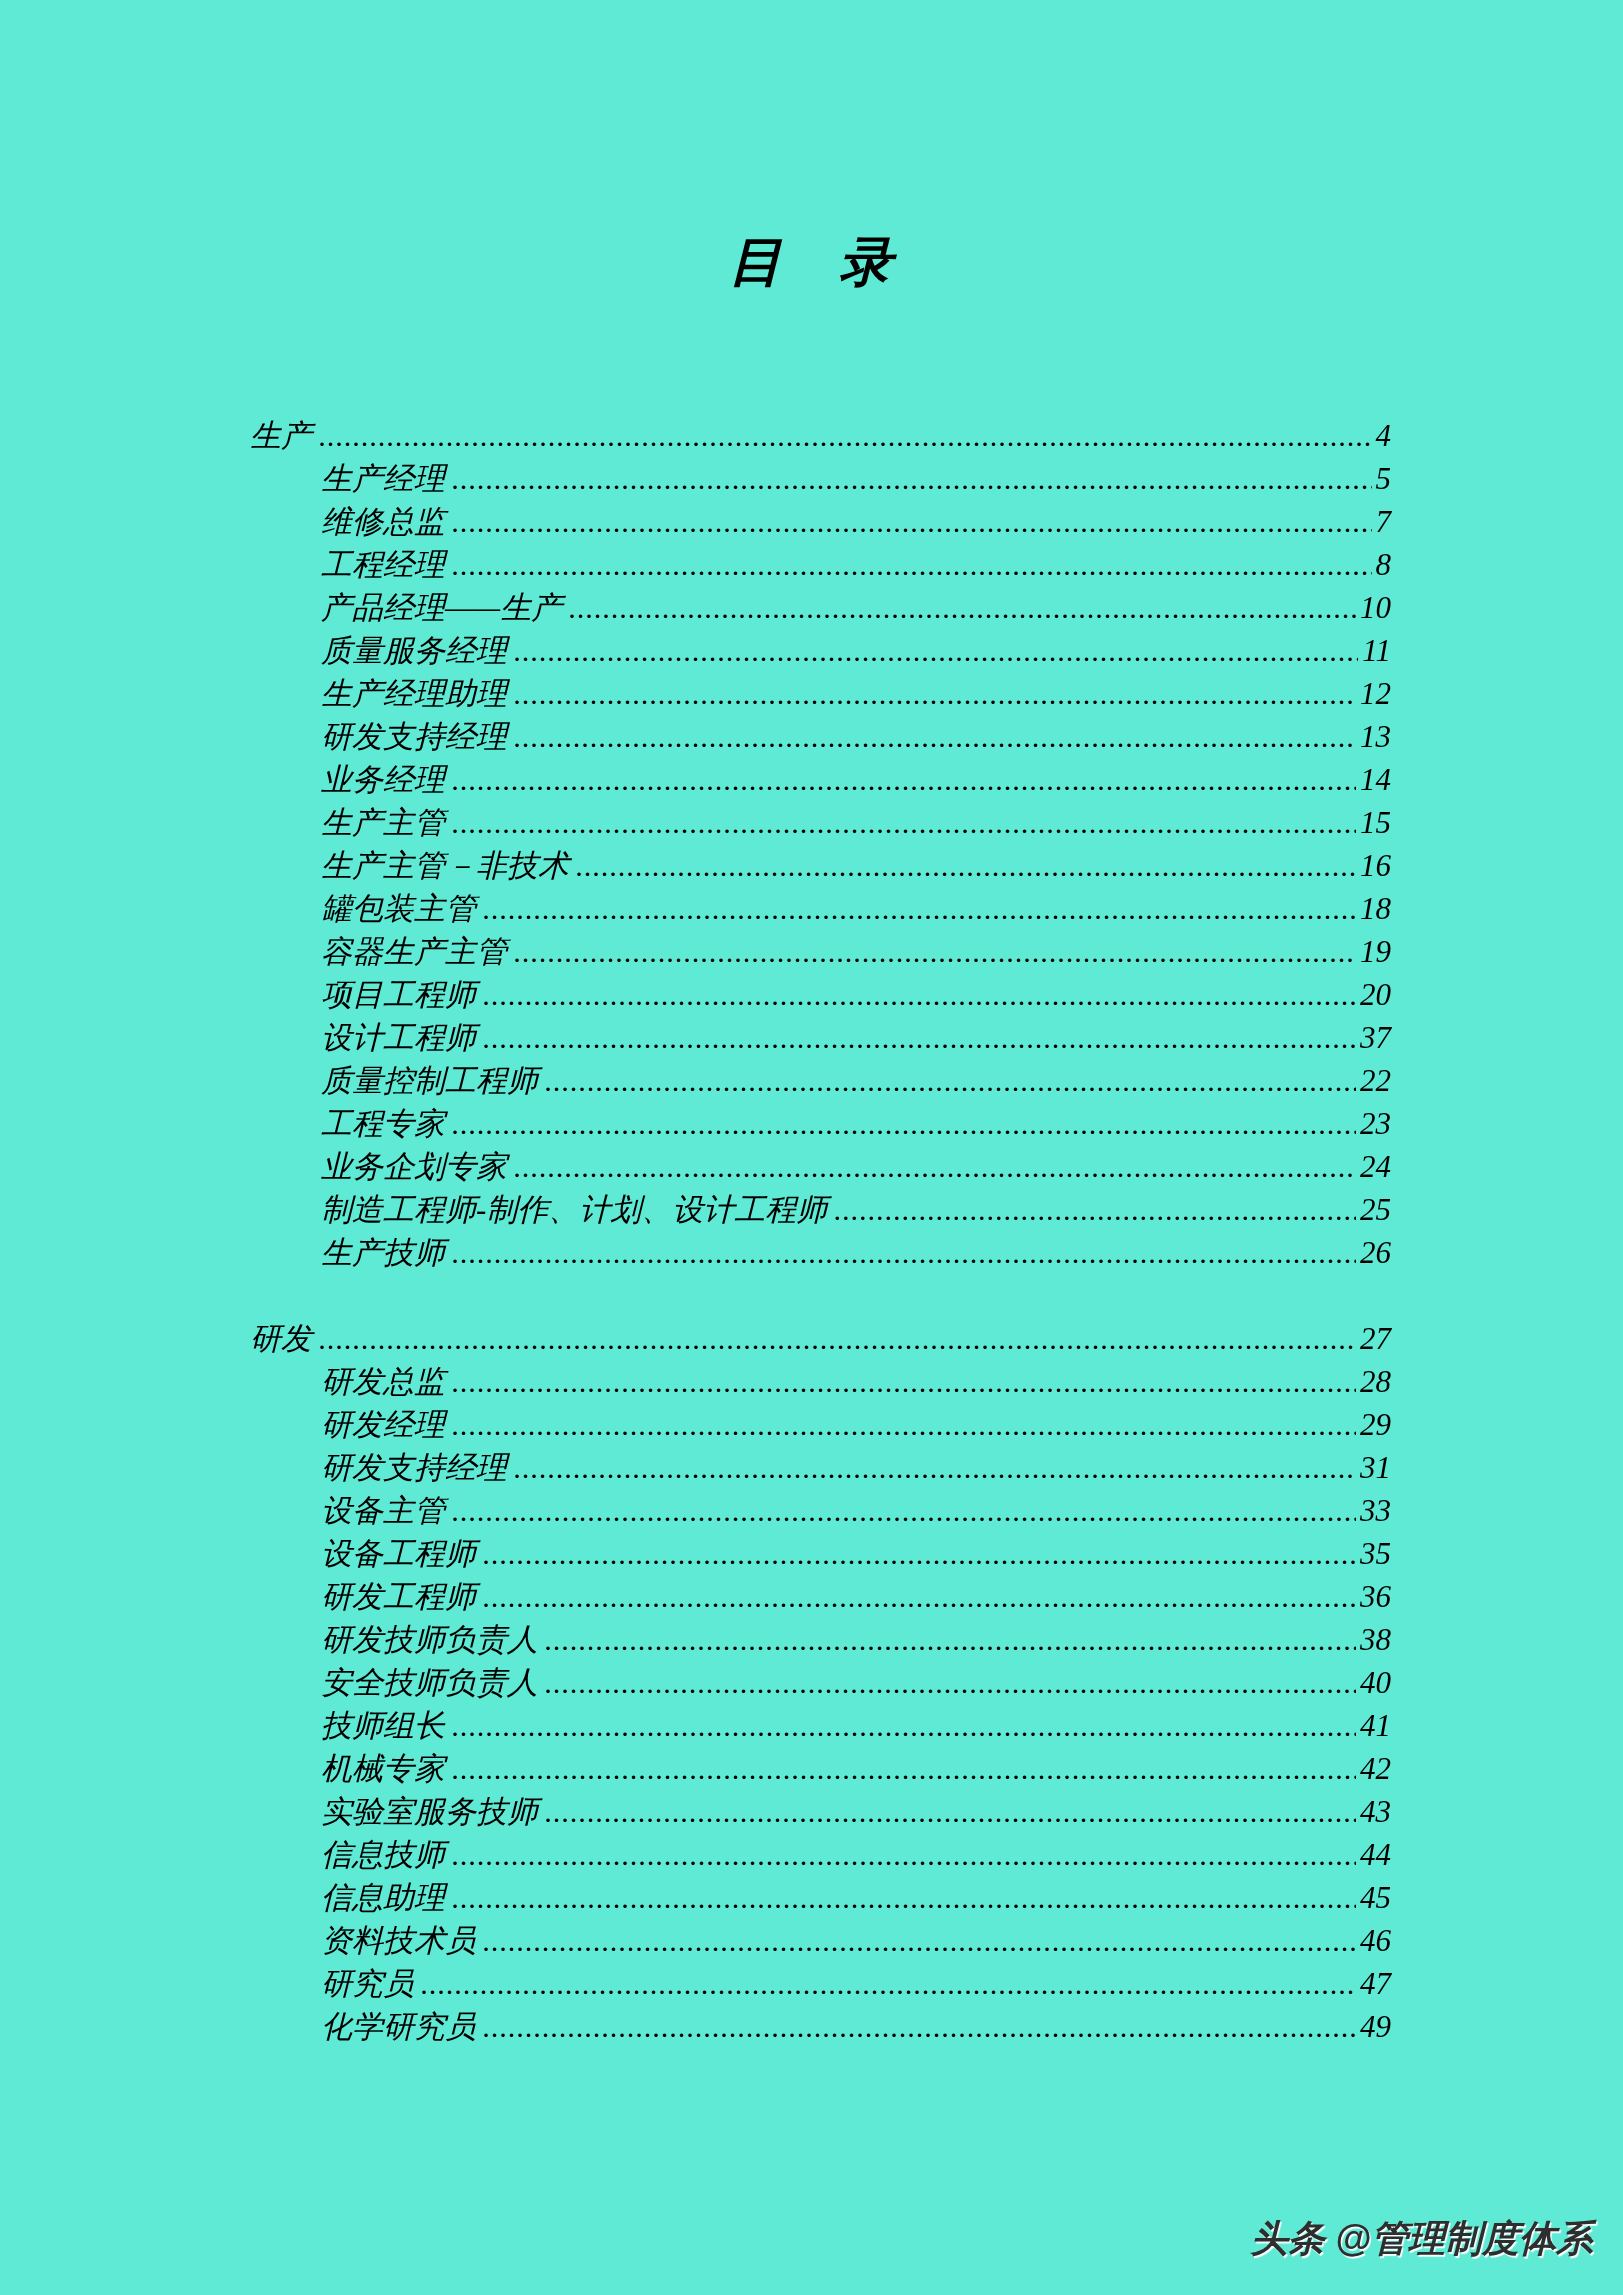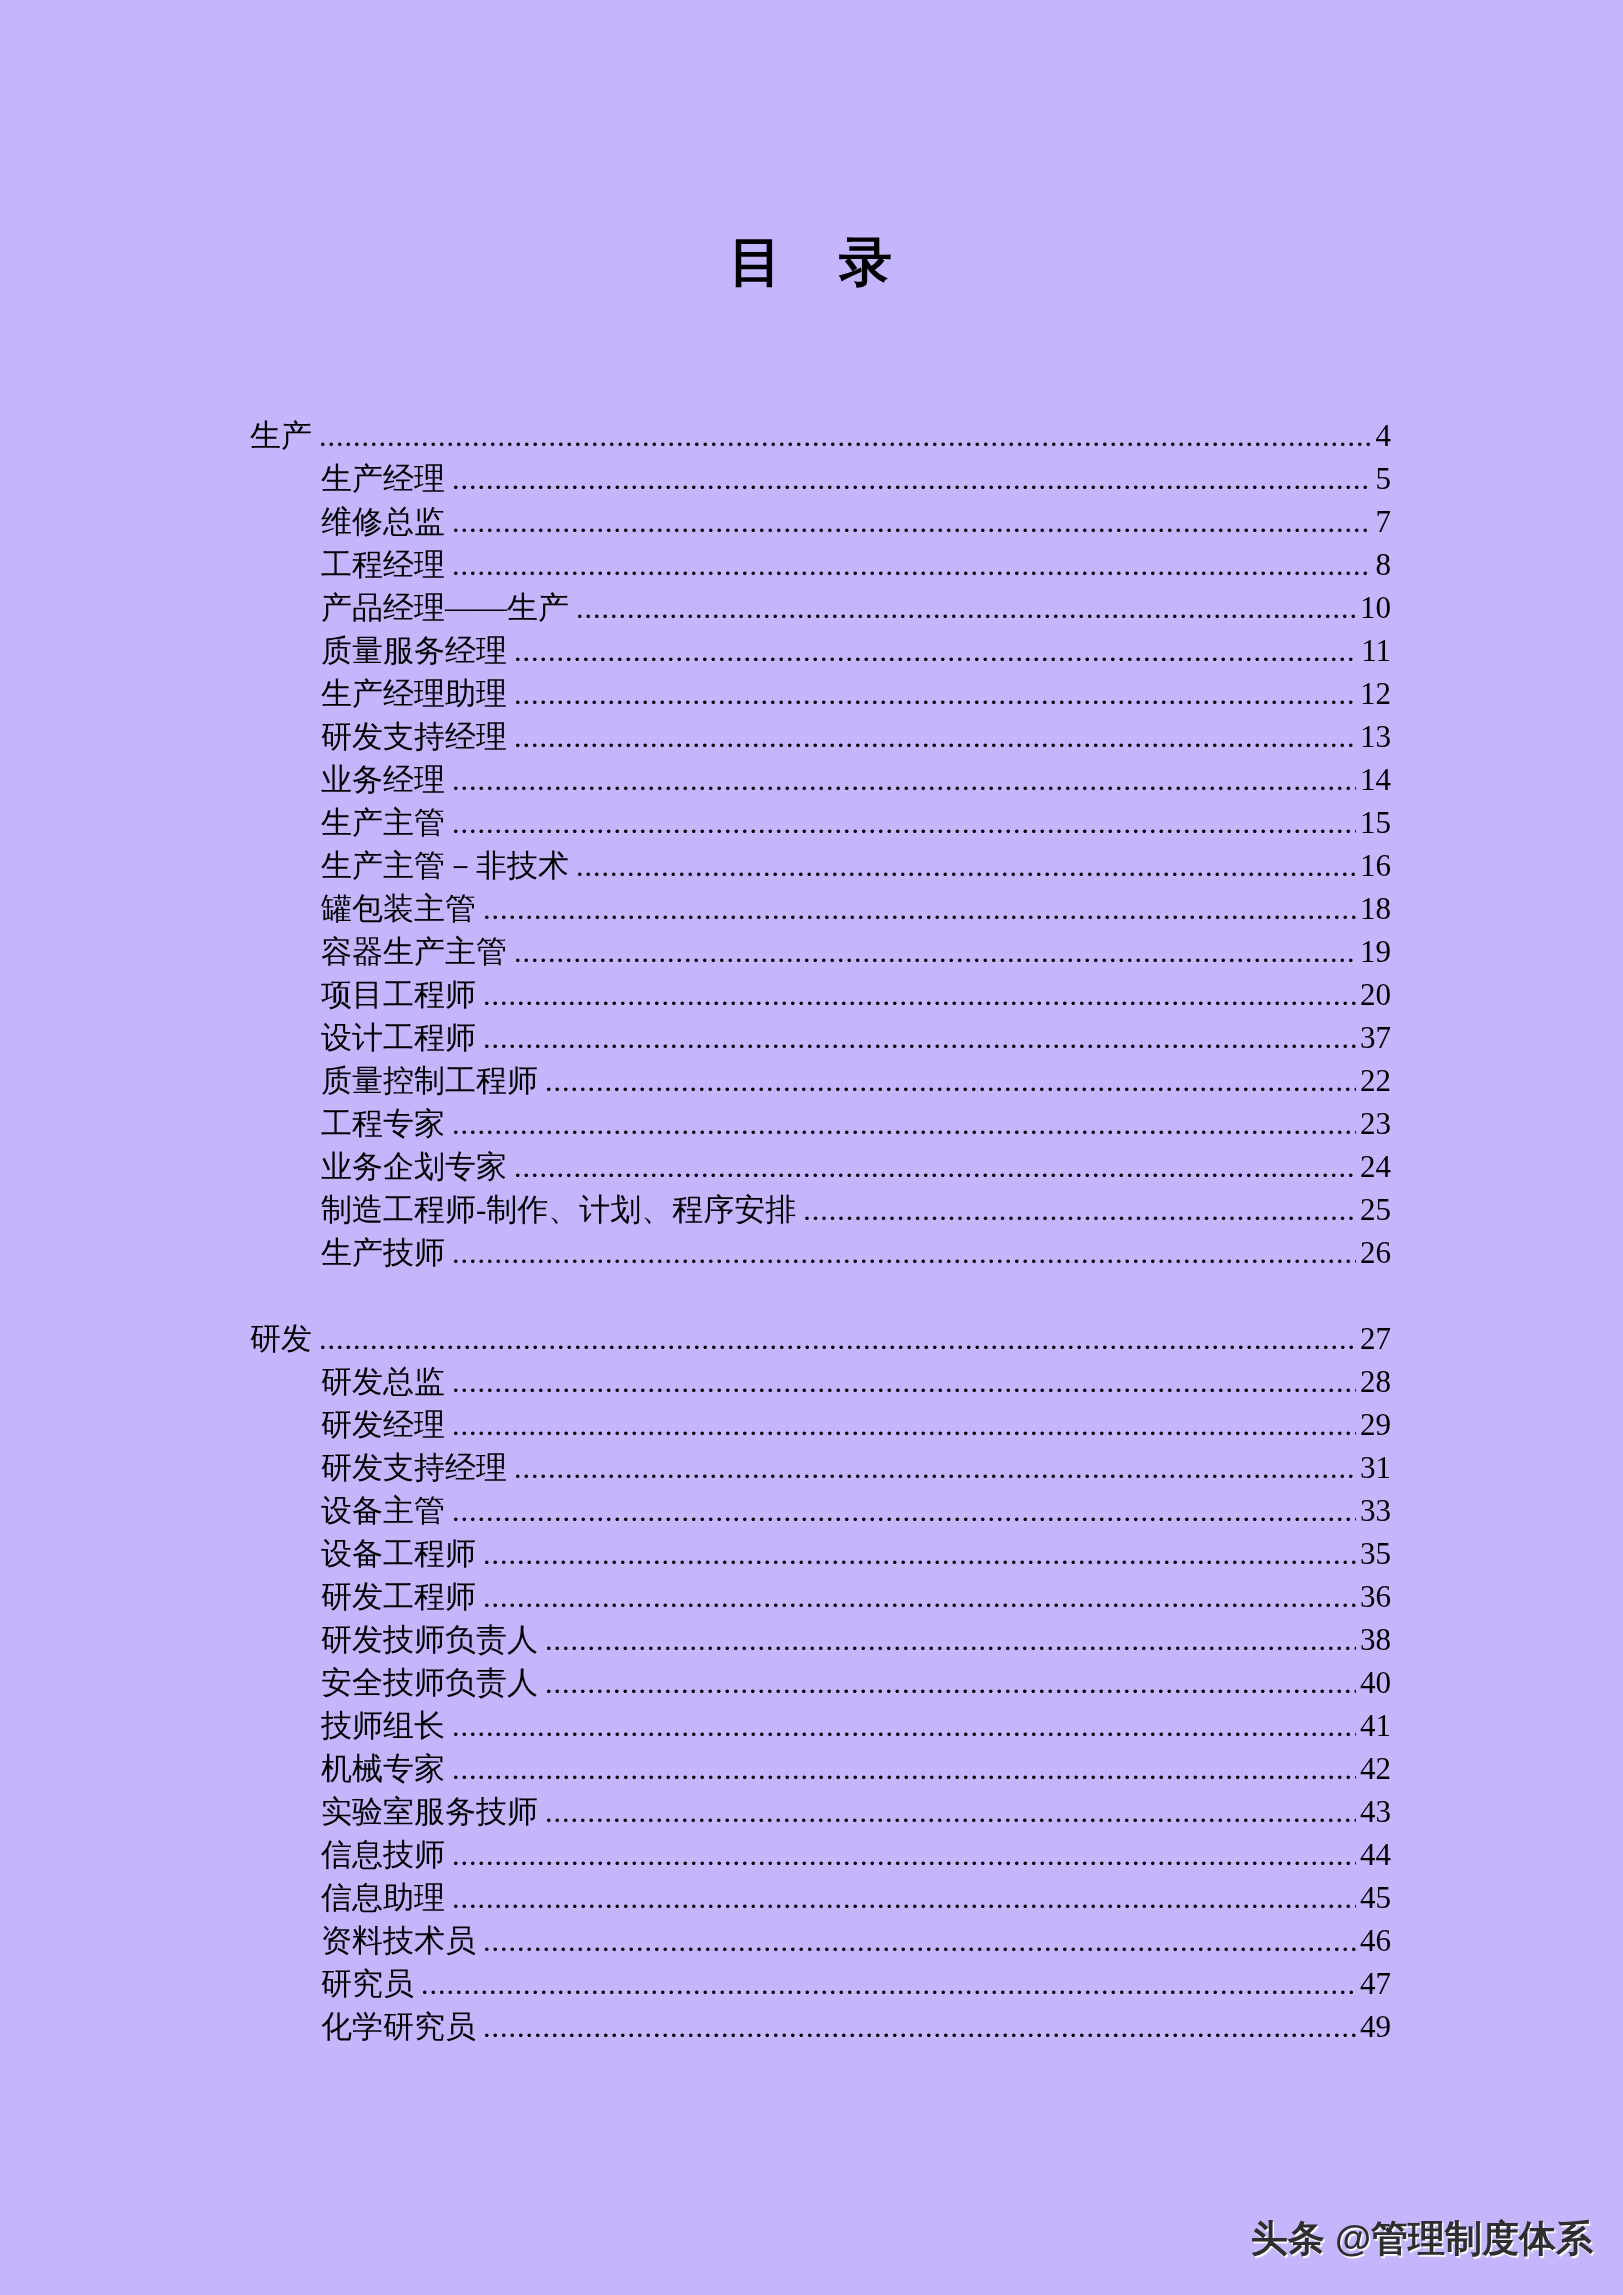--- a/index.html
+++ b/index.html
@@ -1,23 +1,24 @@
 <!DOCTYPE html>
 <html style="font-size:7.9px"><head>
 <meta charset="utf-8">
 <style>
   html,body{margin:0;padding:0;background:#ffffff;}
   .page{
     position:relative;
     width:1623px;
     height:2295px;
-    background:#c4b5fd;
+    background:#5eead4;
     overflow:hidden;
     font-family:"Liberation Serif","DejaVu Serif",serif;
     color:#000;
+    font-style:italic;
   }
   .doc-title{
     position:absolute;
     top:227px;
     left:0; right:0;
     text-align:center;
     font-size:53px;
     font-weight:bold;
     letter-spacing:2px;
     white-space:pre;
@@ -156,21 +157,21 @@
           <span class="entry-label">工程专家</span>
           <span class="dots"></span>
           <span class="page-num">23</span>
         </div>
         <div class="toc-line entry-line">
           <span class="entry-label">业务企划专家</span>
           <span class="dots"></span>
           <span class="page-num">24</span>
         </div>
         <div class="toc-line entry-line">
-          <span class="entry-label">制造工程师-制作、计划、程序安排</span>
+          <span class="entry-label">制造工程师-制作、计划、设计工程师</span>
           <span class="dots"></span>
           <span class="page-num">25</span>
         </div>
         <div class="toc-line entry-line">
           <span class="entry-label">生产技师</span>
           <span class="dots"></span>
           <span class="page-num">26</span>
         </div>
       </div>
       <div class="toc-section">

